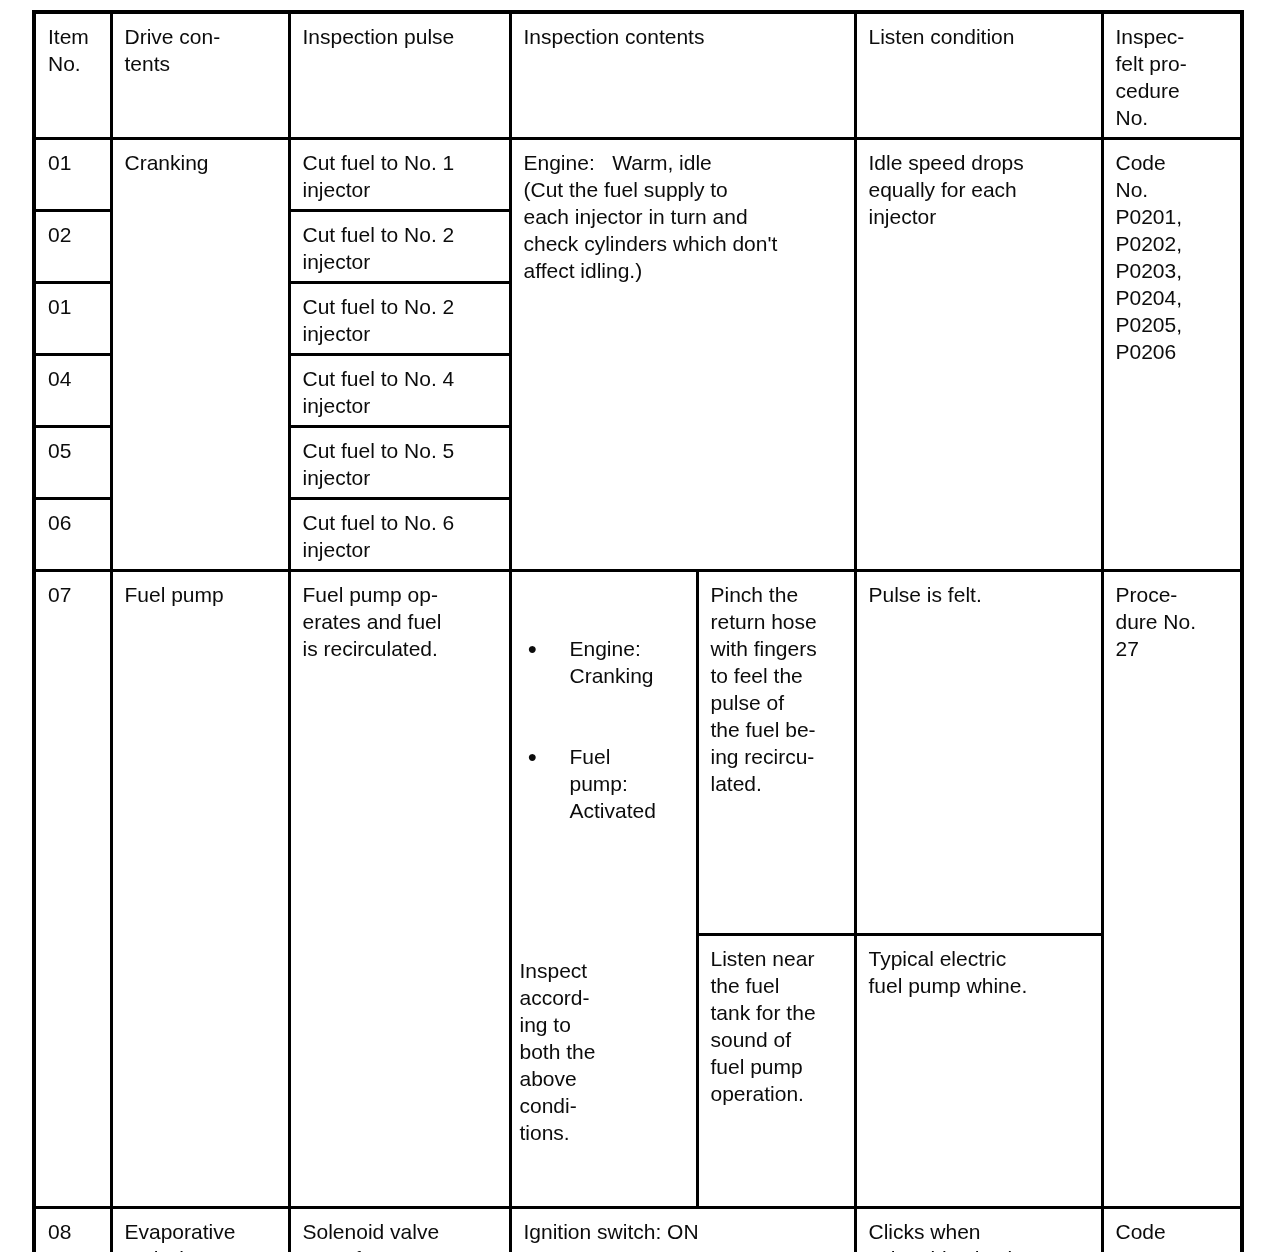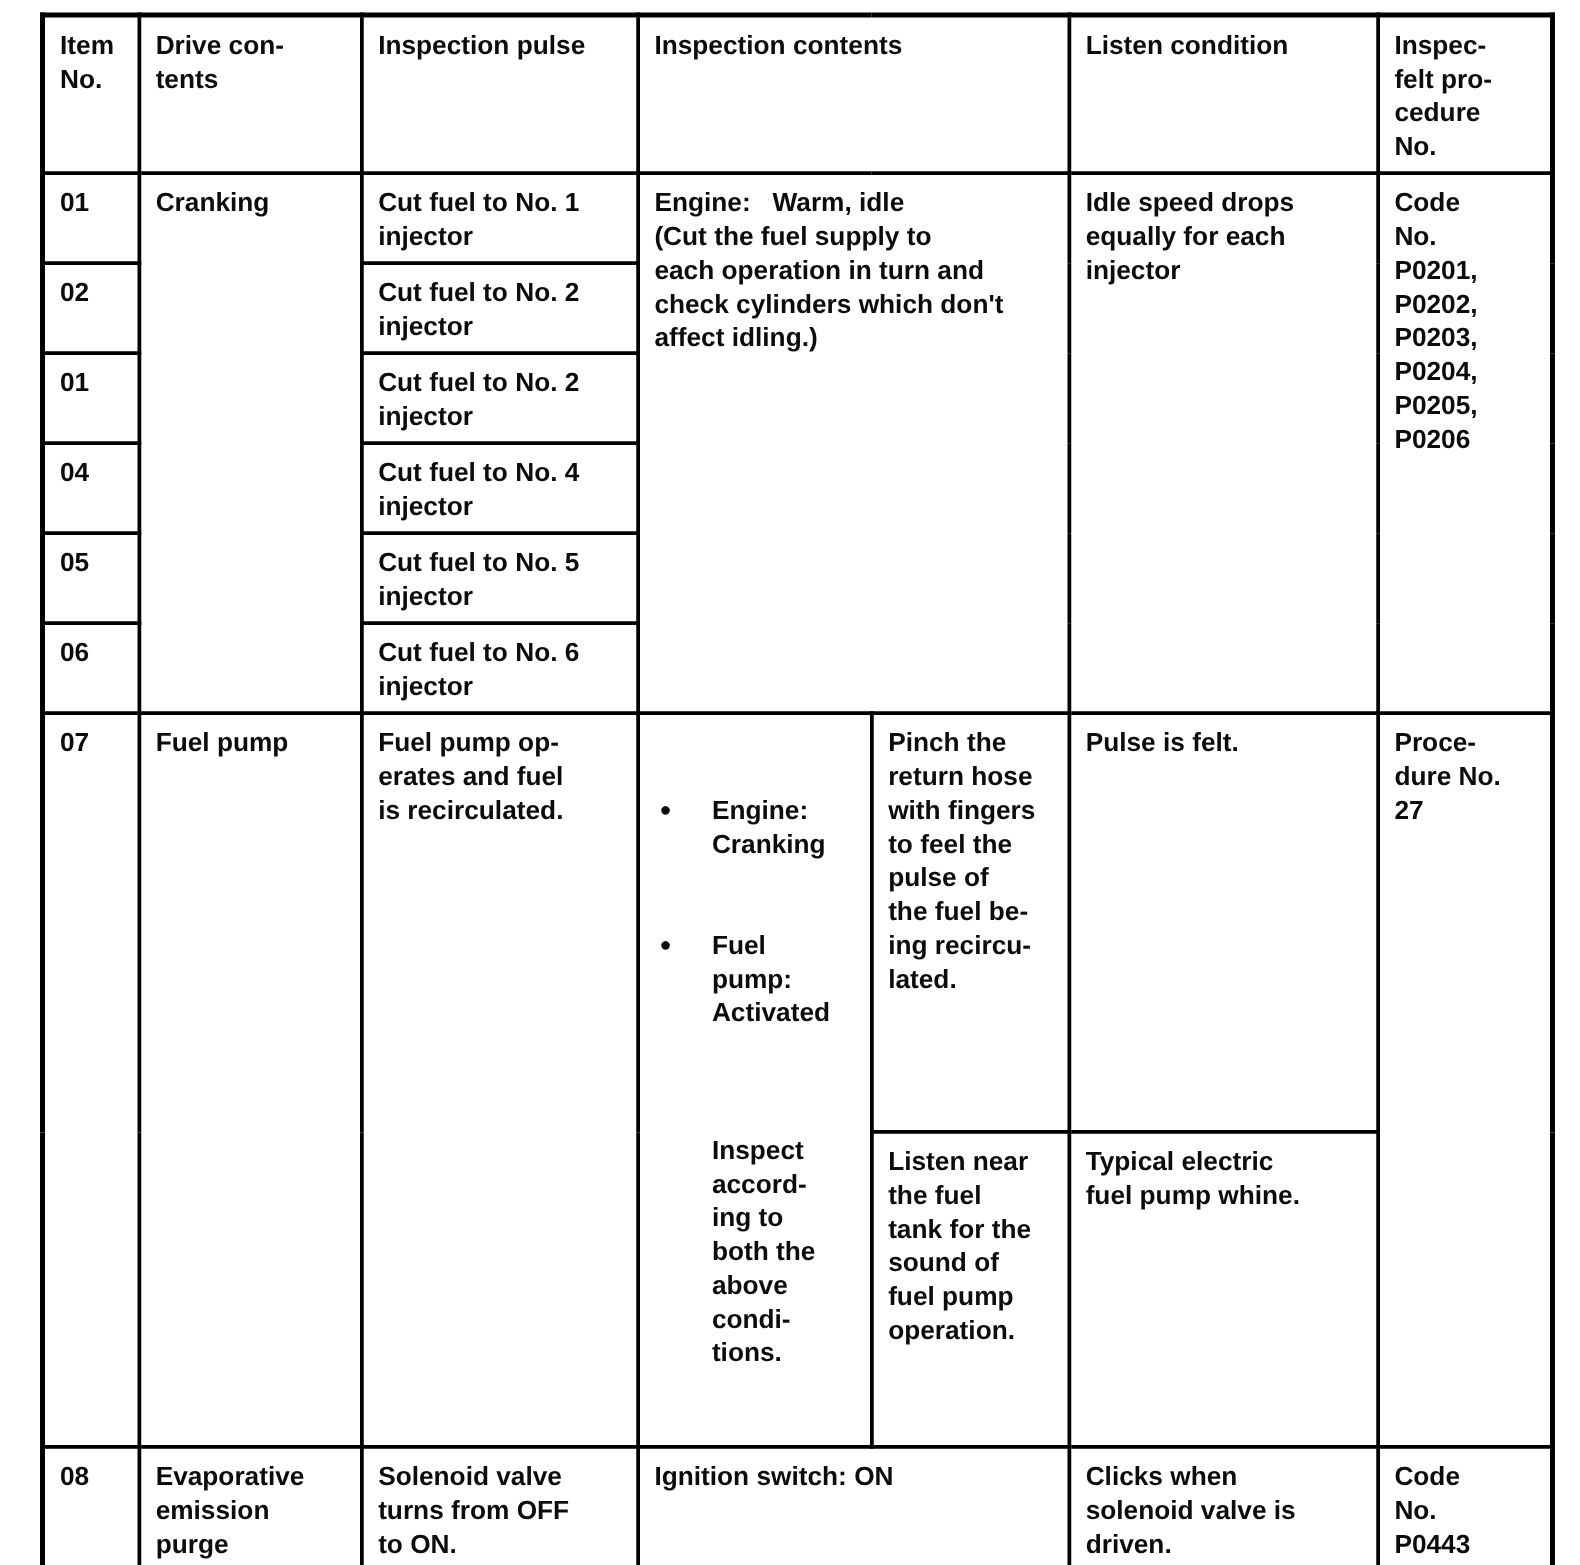--- a/index.html
+++ b/index.html
@@ -16,21 +16,21 @@
     border-collapse: collapse;
     table-layout: fixed;
     margin: 10px 0 0 32px;
     border: 4px solid #000;
     background: #fff;
   }
   td, th {
     border: 3px solid #000;
     vertical-align: top;
     text-align: left;
-    font-weight: bold;
+    font-weight: normal;
     font-size: 21px;
     line-height: 27px;
     padding: 9px 6px 6px 12px;
     white-space: pre-wrap;
     word-wrap: break-word;
     overflow: hidden;
   }
   tr.h120 { height: 120px; }
   tr.h72  { height: 72px; }
   tr.h240 { height: 240px; }
@@ -40,21 +40,21 @@
   .bullet-row { display: flex; }
   .bullet-glyph {
     width: 50px;
     flex: 0 0 50px;
     box-sizing: border-box;
     padding-left: 8px;
     font-size: 16px;
     line-height: 27px;
   }
   .bullet-text { flex: 1 1 auto; white-space: pre-wrap; }
-  .note-row { margin-top: 29px; }
+  .note-row { margin-top: 29px; flex-direction: column; }
 </style>
 </head>
 <body>
 
 <table class="manual">
   <colgroup>
     <col style="width:77px">
     <col style="width:178px">
     <col style="width:221px">
     <col style="width:187px">
@@ -77,21 +77,21 @@
 No.</th>
     </tr>
 
     <tr class="h72">
       <td>01</td>
       <td rowspan="6">Cranking</td>
       <td>Cut fuel to No. 1
 injector</td>
       <td colspan="2" rowspan="6">Engine:   Warm, idle
 (Cut the fuel supply to
-each operation in turn and
+each injector in turn and
 check cylinders which don't
 affect idling.)</td>
       <td rowspan="6">Idle speed drops
 equally for each
 injector</td>
       <td rowspan="6">Code
 No.
 P0201,
 P0202,
 P0203,

